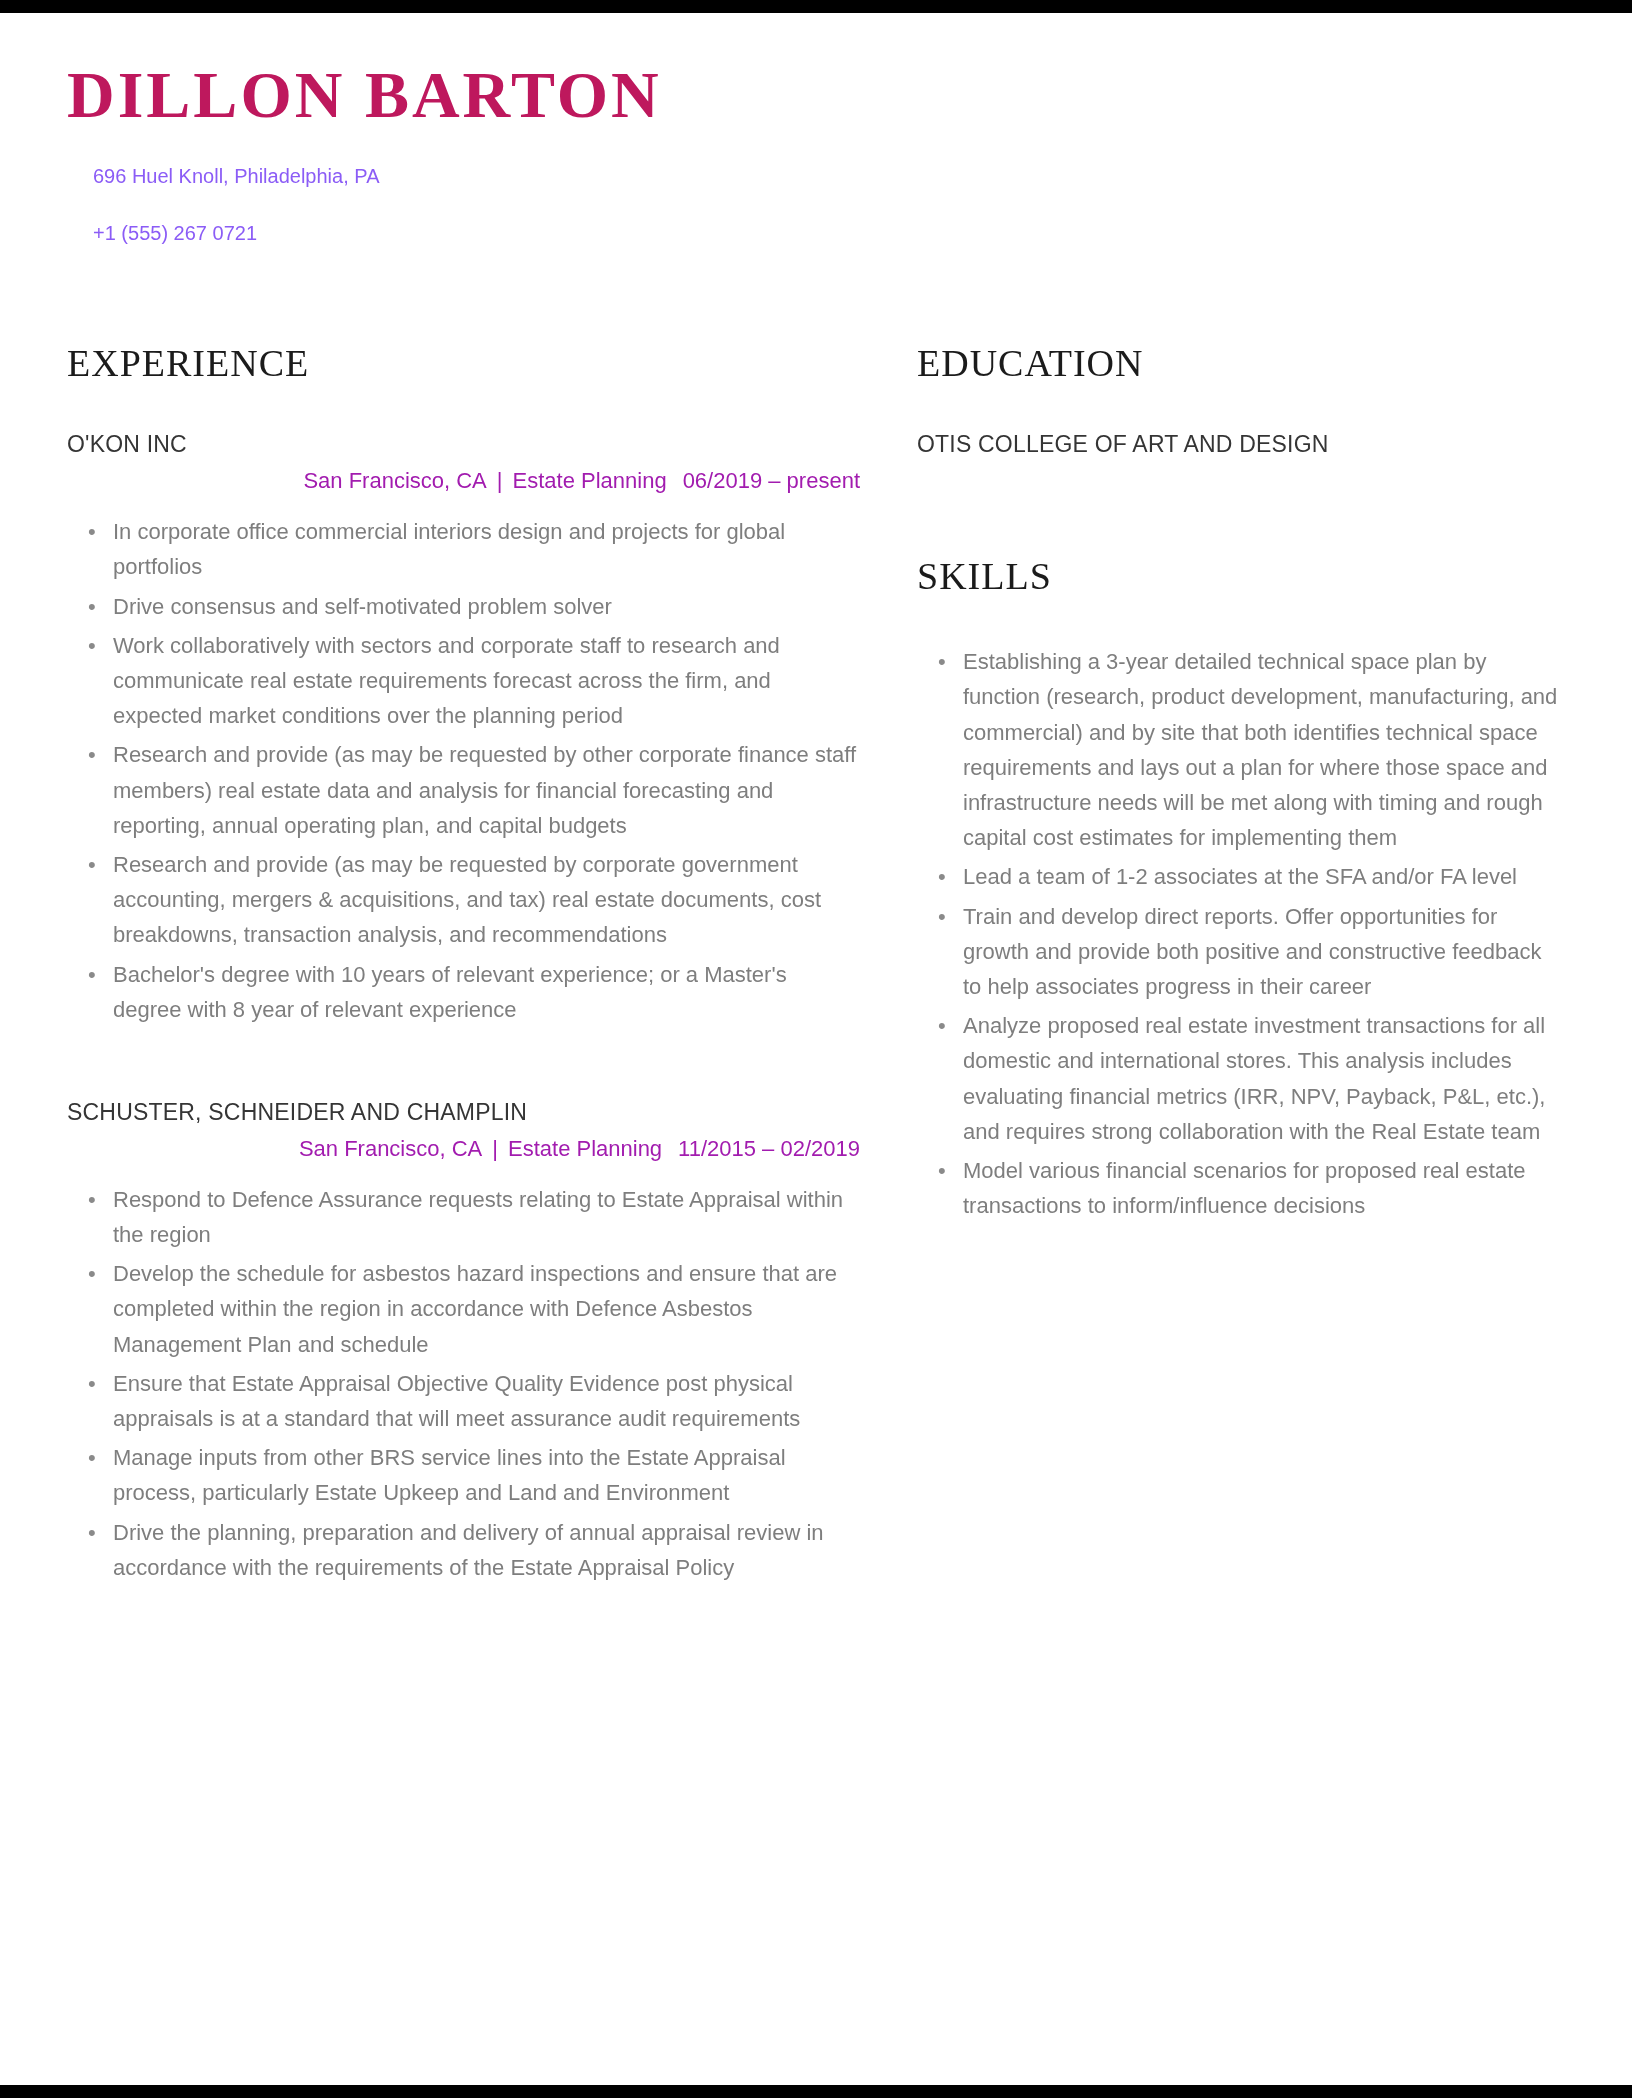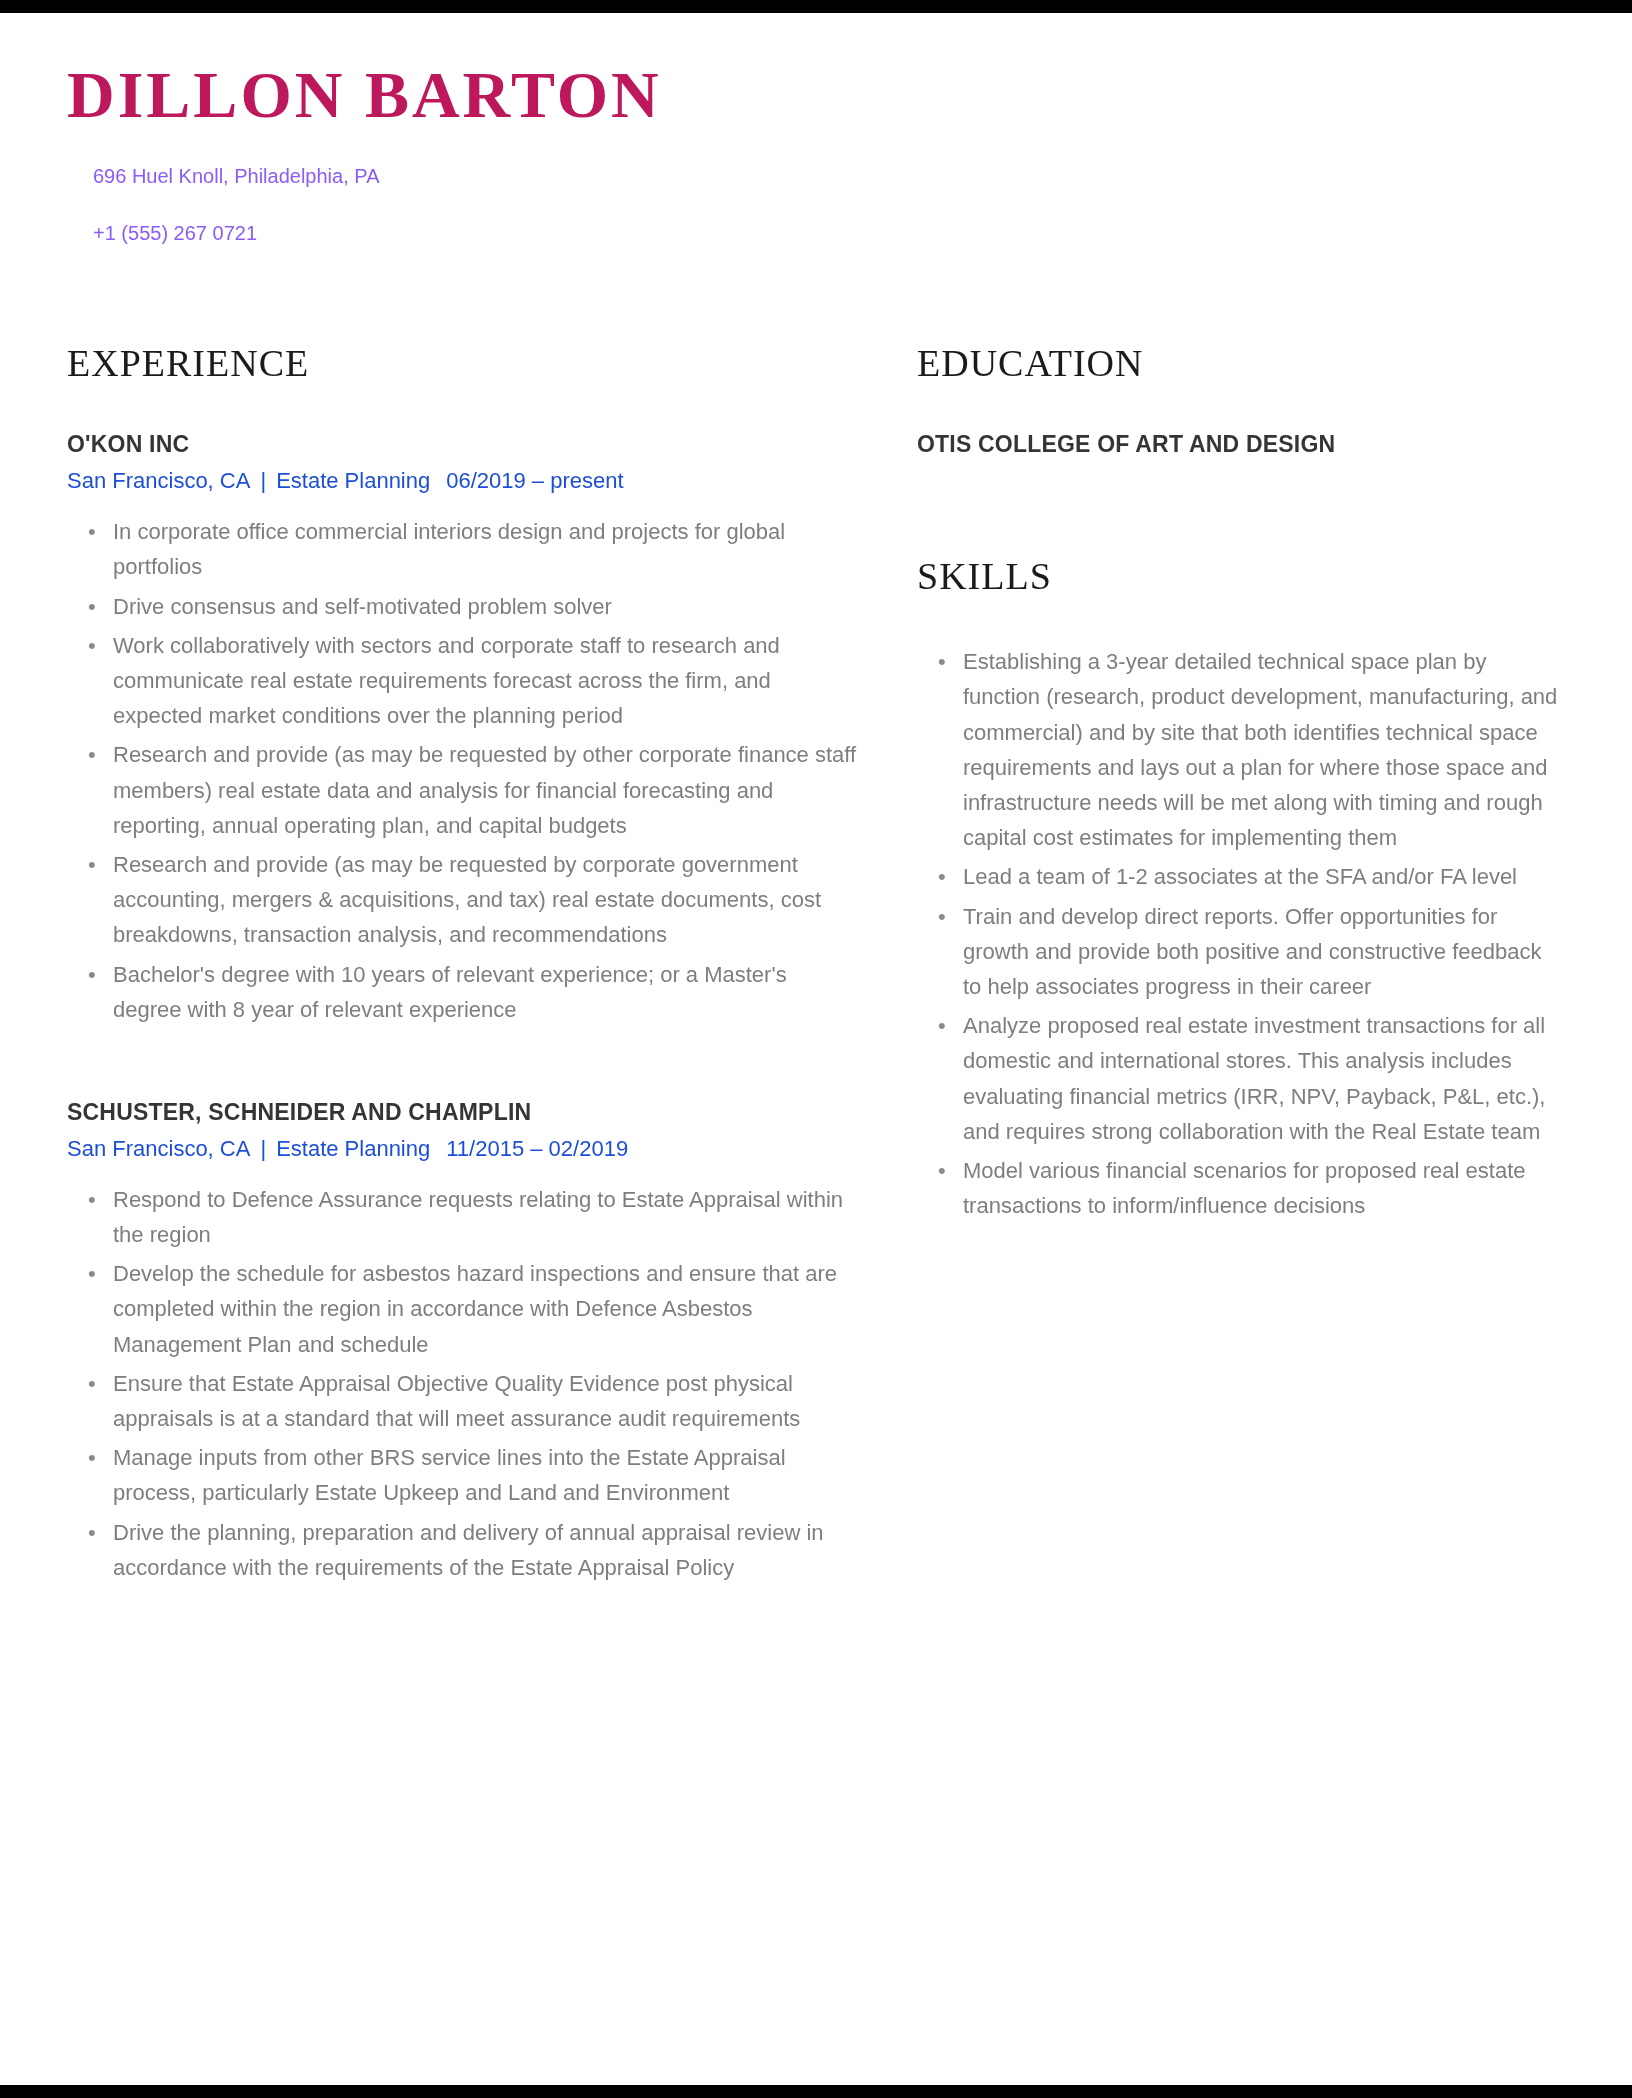--- a/index.html
+++ b/index.html
@@ -45,26 +45,26 @@
     font-size: 38px;
     letter-spacing: 1px;
     color: #1b1b1b;
     margin-bottom: 46px;
   }
 
   .job + .job { margin-top: 72px; }
 
   .entry-title {
     font-size: 23px;
-    font-weight: bold;
+    font-weight: normal;
     color: #353535;
     letter-spacing: 0.2px;
     margin-bottom: 10px;
   }
-  .entry-meta { font-size: 22px; color: #1d4ed8; }
+  .entry-meta { font-size: 22px; color: #a21caf; text-align: right; }
   .sep { margin: 0 10px; }
   .dates { margin-left: 16px; }
 
   .bullets { list-style: none; margin-top: 20px; }
   .bullet {
     position: relative;
     padding-left: 46px;
     font-size: 22px;
     line-height: 1.6;
     color: #7e7e7e;

